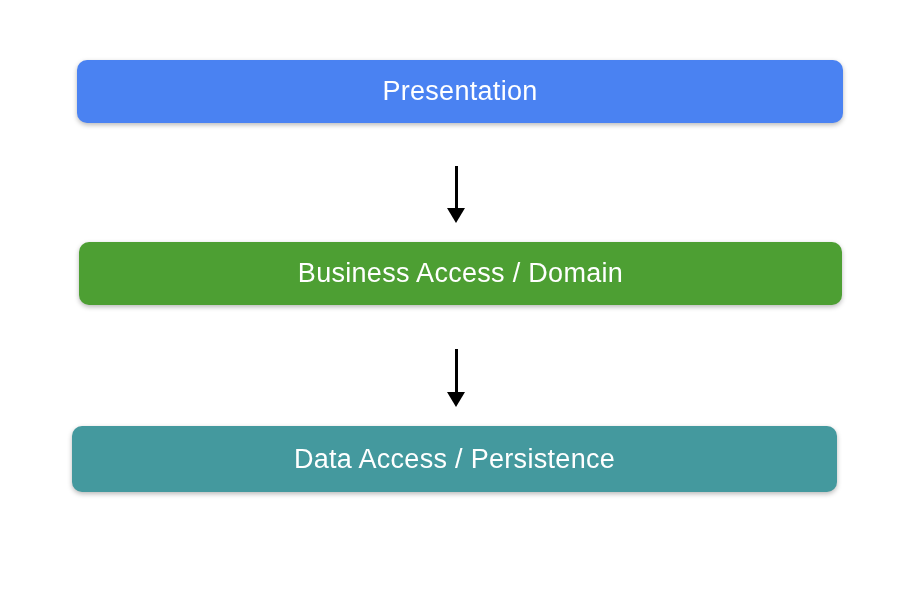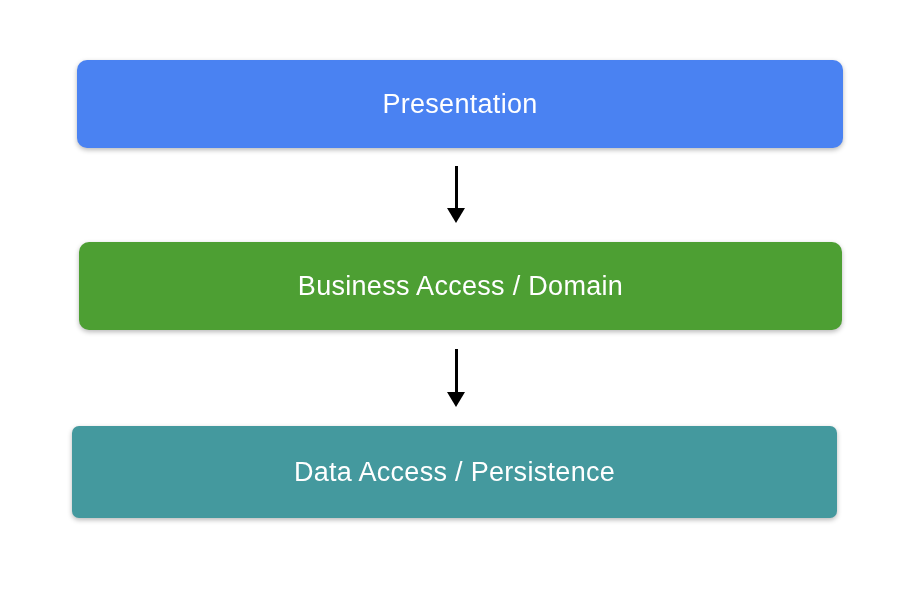--- a/index.html
+++ b/index.html
@@ -10,37 +10,37 @@
   }
   .canvas {
     position: relative;
     width: 916px;
     height: 606px;
     background: #ffffff;
     overflow: hidden;
   }
   .layer-box {
     position: absolute;
-    height: 88px;
+    height: 63px;
     border-radius: 10px;
     display: flex;
     align-items: center;
     justify-content: center;
     box-shadow: 0 2px 5px rgba(0,0,0,0.28);
   }
   .layer-label {
     color: #ffffff;
     font-size: 27px;
     font-weight: 400;
     letter-spacing: 0.3px;
     white-space: nowrap;
   }
   .box-1 { left: 77px; top: 60px;  width: 766px; }
   .box-2 { left: 79px; top: 242px; width: 763px; }
-  .box-3 { left: 72px; top: 426px; width: 765px; height: 92px; border-radius: 7px; }
+  .box-3 { left: 72px; top: 426px; width: 765px; height: 66px; }
 
   .arrow {
     position: absolute;
     width: 24px;
     display: flex;
     flex-direction: column;
     align-items: center;
   }
   .arrow-1 { left: 444px; top: 166px; height: 57px; }
   .arrow-2 { left: 444px; top: 349px; height: 58px; }

